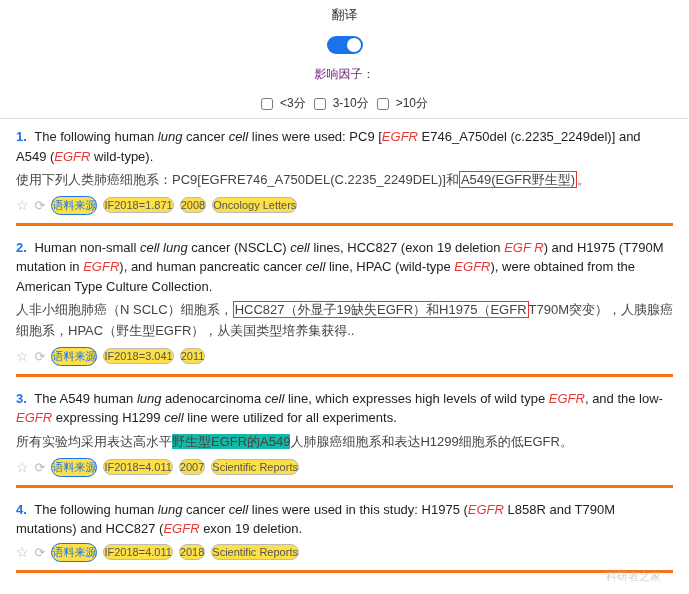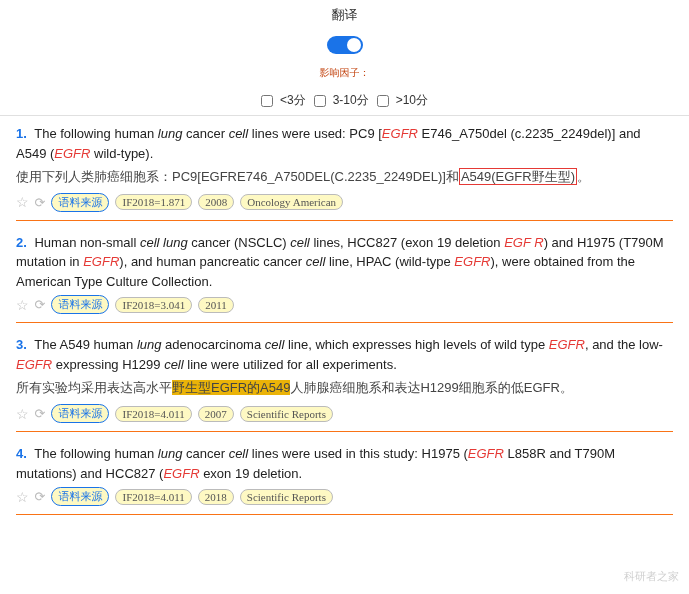--- a/index.html
+++ b/index.html
@@ -43,22 +43,22 @@
       position: absolute;
       right: 2px;
       top: 2px;
       width: 14px;
       height: 14px;
       background: #fff;
       border-radius: 50%;
     }
 
     .filter-label {
-      font-size: 10px;
-      color: #c2410c;
+      font-size: 12px;
+      color: #701a75;
     }
 
     .filter-group {
       display: flex;
       align-items: center;
       gap: 8px;
     }
 
     .filter-item {
       display: flex;
@@ -73,21 +73,21 @@
       height: 12px;
     }
 
     .main-content {
       padding: 8px 16px;
     }
 
     .result-item {
       margin-bottom: 12px;
       padding-bottom: 8px;
-      border-bottom: 1px solid #f97316;
+      border-bottom: 3px solid #f97316;
     }
 
     .result-number {
       font-weight: bold;
       color: #1a73e8;
       margin-right: 4px;
     }
 
     .result-text-en {
       font-size: 13px;
@@ -97,21 +97,21 @@
     }
 
     .result-text-zh {
       font-size: 13px;
       line-height: 1.6;
       color: #444;
       margin-bottom: 5px;
     }
 
     .highlight-yellow {
-      background: #eab308;
+      background: #14b8a6;
     }
 
     .highlight-red-border {
       border: 1.5px solid #e53935;
       padding: 0 1px;
     }
 
     .italic-red {
       font-style: italic;
       color: #e53935;
@@ -137,25 +137,24 @@
     .refresh-icon {
       color: #bbb;
       font-size: 13px;
       cursor: pointer;
     }
 
     .tag {
       display: inline-block;
       border: 1px solid #bbb;
       border-radius: 10px;
-      padding: 1px 6px;
+      padding: 1px 0;
       font-size: 11px;
       color: #555;
-      background: #fef9c3;
-      font-family: Liberation Serif, serif;
+      background: #fde047;
     }
 
     .tag-source {
       color: #1a73e8;
       border-color: #1a73e8;
     }
 
     .tag-if {
       color: #555;
     }
@@ -164,21 +163,21 @@
       color: #555;
     }
 
     .tag-journal {
       color: #555;
     }
 
     .watermark {
       position: fixed;
       bottom: 10px;
-      right: 10px;
+      right: 28px;
       font-size: 11px;
       color: #bbb;
       opacity: 0.7;
     }
   </style>
 </head>
 <body>
 
 <div class="top-bar">
   <span class="translate-label">翻译</span>
@@ -209,28 +208,31 @@
     </div>
     <div class="result-text-zh">
       <span>使用下列人类肺癌细胞系：PC9[EGFRE746_A750DEL(C.2235_2249DEL)]和</span><span class="highlight-red-border">A549(EGFR野生型)</span><span>。</span>
     </div>
     <div class="meta-row">
       <span class="star-icon">☆</span>
       <span class="refresh-icon">⟳</span>
       <span class="tag tag-source">语料来源</span>
       <span class="tag tag-if">IF2018=1.871</span>
       <span class="tag tag-year">2008</span>
-      <span class="tag tag-journal">Oncology American</span>
+      <span class="tag tag-journal">Oncology Letters</span>
     </div>
   </div>
 
   <div class="result-item">
     <div class="result-text-en">
       <span class="result-number">2.</span>
       <span>Human non-small </span><span class="italic">cell lung</span><span> cancer (NSCLC) </span><span class="italic">cell</span><span> lines, HCC827 (exon 19 deletion </span><span class="italic-red">EGF R</span><span>) and H1975 (T790M mutation in </span><span class="italic-red">EGFR</span><span>), and human pancreatic cancer </span><span class="italic">cell</span><span> line, HPAC (wild-type </span><span class="italic-red">EGFR</span><span>), were obtained from the American Type Culture Collection.</span>
+    </div>
+    <div class="result-text-zh">
+      <span>人非小细胞肺癌（N SCLC）细胞系，</span><span class="highlight-red-border">HCC827（外显子19缺失EGFR）和H1975（EGFR</span><span>T790M突变），人胰腺癌细胞系，HPAC（野生型EGFR），从美国类型培养集获得..</span>
     </div>
     <div class="meta-row">
       <span class="star-icon">☆</span>
       <span class="refresh-icon">⟳</span>
       <span class="tag tag-source">语料来源</span>
       <span class="tag tag-if">IF2018=3.041</span>
       <span class="tag tag-year">2011</span>
     </div>
   </div>
 

